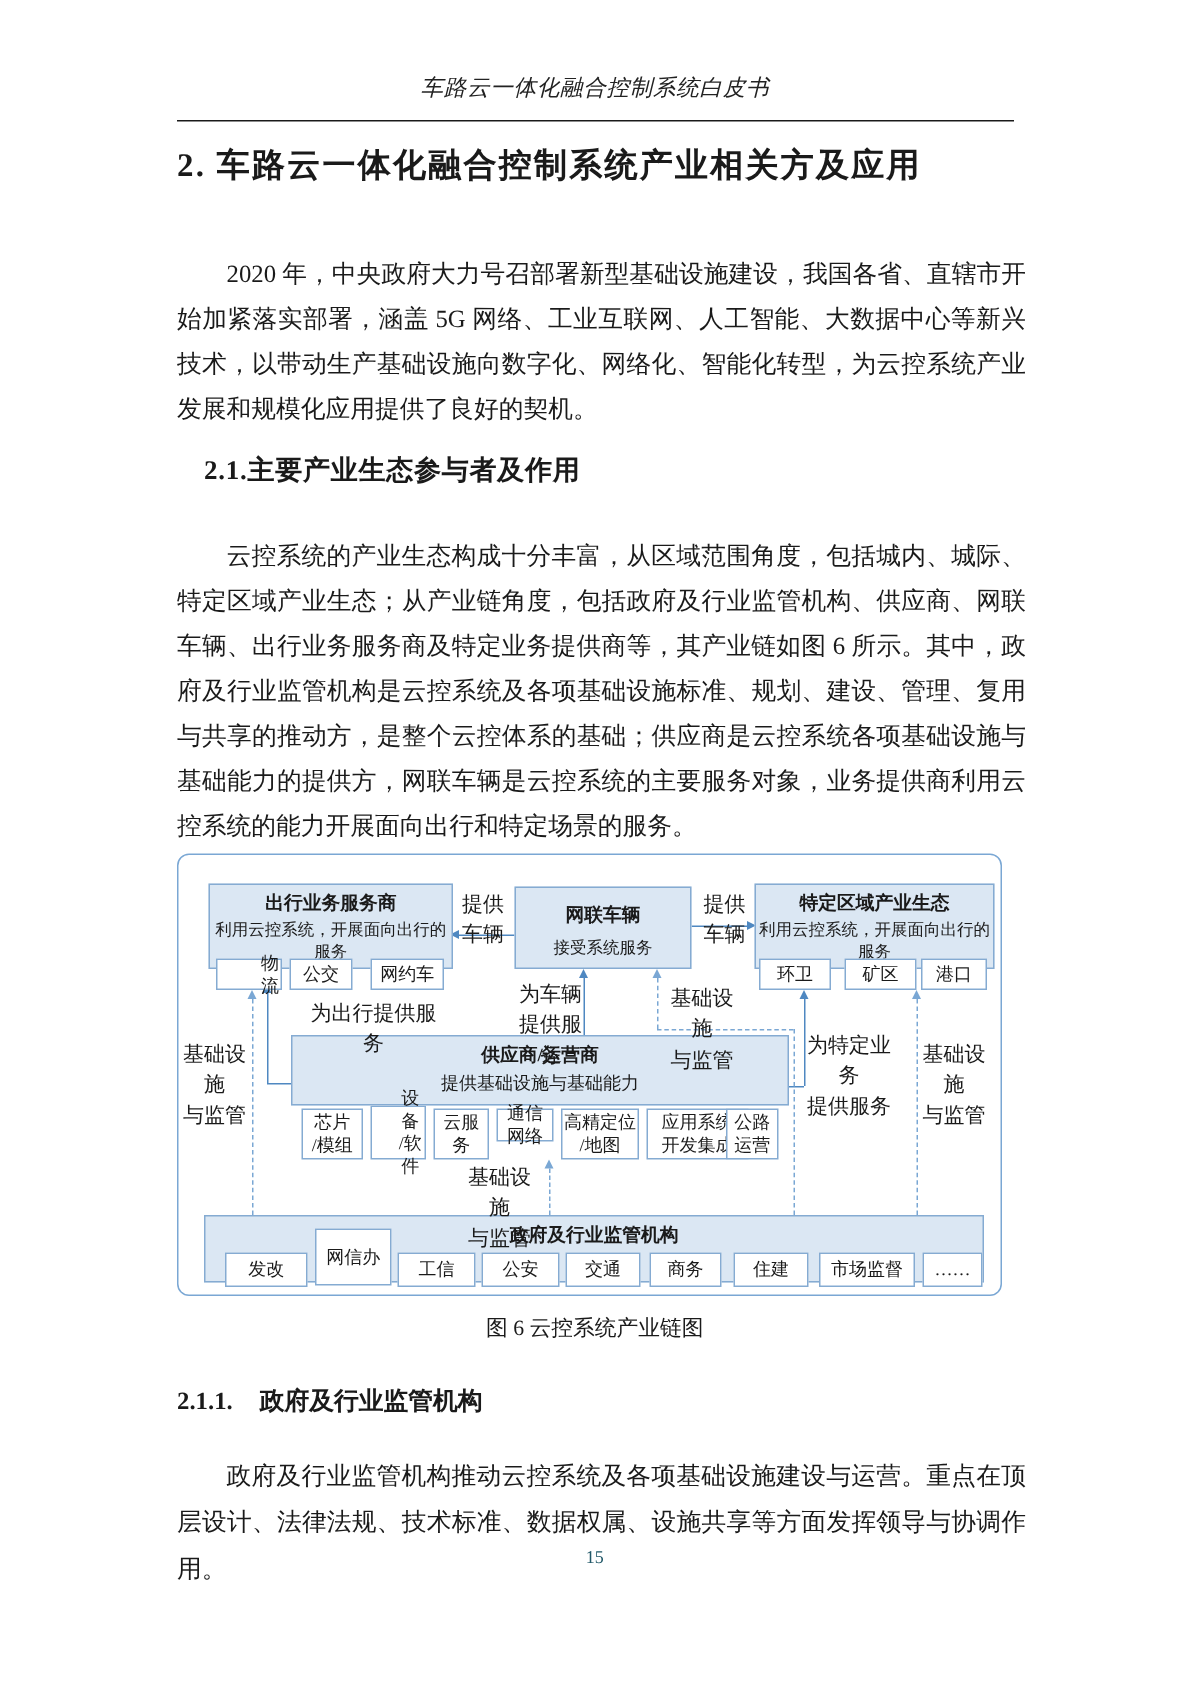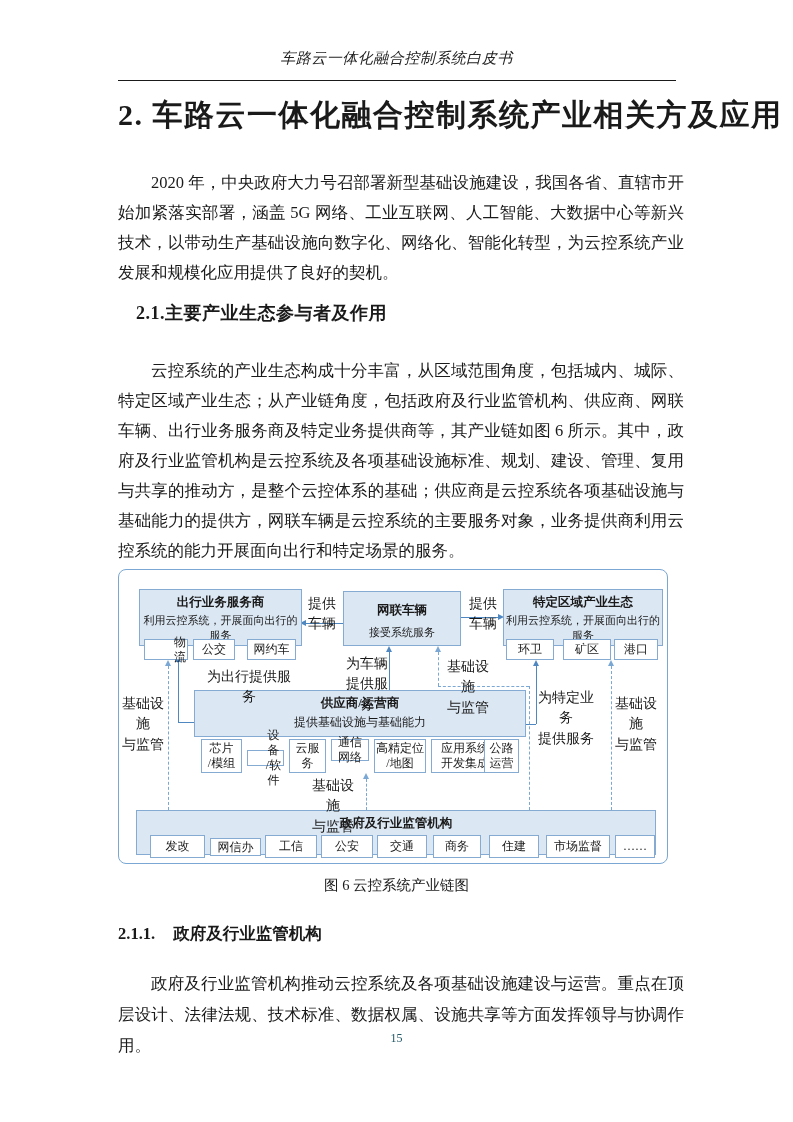--- a/index.html
+++ b/index.html
@@ -5,21 +5,21 @@
   html,body { margin:0; padding:0; background:#fff; }
   .page {
     position:relative; width:793px; height:1122px; margin:0 auto;
     background:#fff; overflow:hidden;
     font-family:"Liberation Serif","DejaVu Serif",serif;
     color:#1a1a1a;
   }
   .doc-header { position:absolute; top:49px; left:0; width:100%; text-align:center;
     font-size:15px; letter-spacing:0.5px; color:#222;font-style:italic; }
   .header-rule { position:absolute; top:80px; left:118px; width:558px; border-top:1.5px solid #1a1a1a; }
-  .h1 { position:absolute; top:95px; left:118px; font-size:30px; font-weight:bold; letter-spacing:1.5px; }
+  .h1 { position:absolute; top:95px; left:118px; font-size:22px; font-weight:bold; letter-spacing:1.5px; }
   .h2 { position:absolute; top:301px; left:136px; font-size:18px; font-weight:bold; letter-spacing:0.5px; }
   .h3 { position:absolute; top:923px; left:118px; font-size:16.5px; font-weight:bold; }
   .h3 .h3-title { margin-left:18px; }
   .body-p { position:absolute; left:118px; width:566px; font-size:16.5px; line-height:30px;
     text-align:justify; text-indent:33px; margin:0; }
   .p1 { top:168px; }
   .p2 { top:356px; }
   .p3 { top:968px; line-height:31px; }
   .fig-caption { position:absolute; top:876px; left:0; width:100%; text-align:center; font-size:14.5px; }
   .page-num { position:absolute; top:1031px; left:0; width:100%; text-align:center;
@@ -125,35 +125,35 @@
     <div class="wbox" style="left:25px;top:69px;width:44px;height:21px;padding-left:28px;">物流</div>
     <div class="wbox" style="left:74px;top:69px;width:42px;height:21px;">公交</div>
     <div class="wbox" style="left:128px;top:69px;width:49px;height:21px;">网约车</div>
 
     <div class="wbox" style="left:387px;top:69px;width:48px;height:21px;">环卫</div>
     <div class="wbox" style="left:444px;top:69px;width:48px;height:21px;">矿区</div>
     <div class="wbox" style="left:495px;top:69px;width:44px;height:21px;">港口</div>
 
     <div class="wbox" style="left:82px;top:169px;width:41px;height:34px;">芯片
 /模组</div>
-    <div class="wbox" style="left:128px;top:180px;width:37px;height:16px;padding-left:16px;">设备
+    <div class="wbox" style="left:128px;top:167px;width:37px;height:36px;padding-left:16px;">设备
 /软件</div>
     <div class="wbox" style="left:170px;top:169px;width:37px;height:34px;">云服
 务</div>
     <div class="wbox" style="left:212px;top:169px;width:38px;height:22px;">通信
 网络</div>
     <div class="wbox" style="left:255px;top:169px;width:52px;height:34px;">高精定位
 /地图</div>
     <div class="wbox" style="left:312px;top:169px;width:68px;height:34px;">应用系统
 开发集成</div>
     <div class="wbox" style="left:365px;top:169px;width:35px;height:34px;">公路
 运营</div>
 
     <div class="wbox" style="left:31px;top:265px;width:55px;height:23px;">发改</div>
-    <div class="wbox" style="left:91px;top:268px;width:51px;height:18px;">网信办</div>
+    <div class="wbox" style="left:91px;top:249px;width:51px;height:38px;">网信办</div>
     <div class="wbox" style="left:146px;top:265px;width:52px;height:23px;">工信</div>
     <div class="wbox" style="left:202px;top:265px;width:52px;height:23px;">公安</div>
     <div class="wbox" style="left:258px;top:265px;width:50px;height:23px;">交通</div>
     <div class="wbox" style="left:314px;top:265px;width:48px;height:23px;">商务</div>
     <div class="wbox" style="left:370px;top:265px;width:50px;height:23px;">住建</div>
     <div class="wbox" style="left:427px;top:265px;width:64px;height:23px;">市场监督</div>
     <div class="wbox" style="left:496px;top:265px;width:40px;height:23px;">……</div>
 
     <div class="lbl" style="left:183px;top:24px;width:40px;">提供
 车辆</div>

